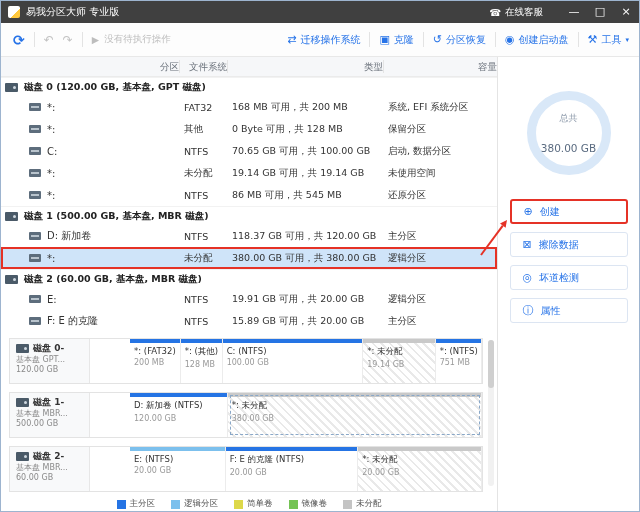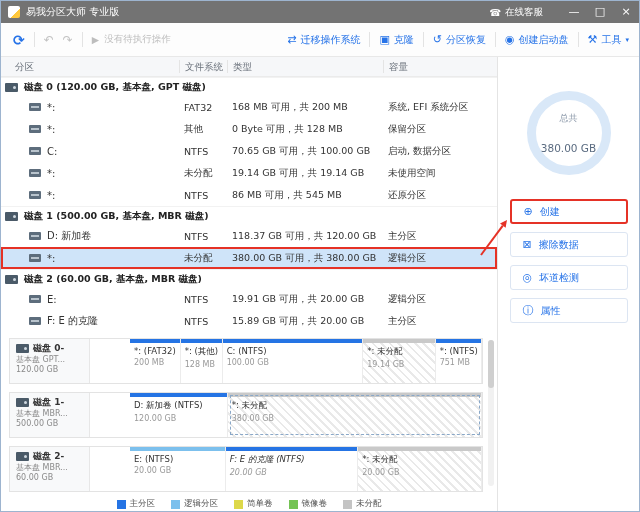--- a/index.html
+++ b/index.html
@@ -1,21 +1,21 @@
 <!DOCTYPE html>
 <html><head>
 <meta charset="utf-8">
 <style>
   * { box-sizing: border-box; margin: 0; padding: 0; }
   html,body { margin:0; }
   body { font-family: "DejaVu Sans", "Liberation Sans", sans-serif; background:#fff; }
   .window { width:640px; height:512px; position:relative; background:#fff; border:1px solid #9db4cf; overflow:hidden; }
 
   
-  .titlebar { height:22px; background:#737373; display:flex; align-items:center; padding-left:7px; color:#fff; font-size:10px; gap:6px; }
+  .titlebar { height:22px; background:#404040; display:flex; align-items:center; padding-left:7px; color:#fff; font-size:10px; gap:6px; }
   .logo { width:12px; height:12px; background:linear-gradient(135deg,#ffffff 62%, #ffc83d 62%); border-radius:2px; flex:none; }
   .app-title { white-space:nowrap; }
   .tb-spacer { flex:1; }
   .online-service { display:flex; align-items:center; gap:4px; font-size:9.5px; margin-right:12px; cursor:pointer; }
   .win-btns { display:flex; height:22px; }
   .win-btn { width:26px; text-align:center; line-height:22px; font-size:11px; cursor:pointer; }
 
   
   .toolbar { height:34px; background:#fdfdfd; border-bottom:1px solid #e8e8e8; display:flex; align-items:center; padding:0 10px 0 12px; gap:9px; }
   .tbtn { display:flex; align-items:center; gap:4px; cursor:pointer; white-space:nowrap; }
@@ -27,21 +27,21 @@
   .tb-action .ico { font-size:11px; }
   .tb-caret { font-size:7px; color:#2673e8; }
 
   
   .main { display:flex; height:455px; }
   .left { width:497px; border-right:1px solid #e4e4e4; display:flex; flex-direction:column; position:relative; }
   .sidebar { flex:1; position:relative; background:#fff; }
 
   
   .thead { height:20px; background:#f6f7f9; border-bottom:1px solid #ebebeb; display:grid; grid-template-columns:178px 48px 156px 1fr; align-items:center; font-size:9.5px; color:#69707a; }
-  .thead > div { padding-left:5px; border-left:1px solid #e4e4e4; height:13px; line-height:13px; }
+  .thead > div { padding-left:5px; border-left:1px solid #e4e4e4; height:13px; line-height:13px;text-align:right; }
   .thead > div:first-child { padding-left:14px; border-left:none; }
   .rows { }
   .row-group { height:19px; display:flex; align-items:center; gap:6px; padding-left:4px; font-size:9.5px; font-weight:bold; color:#222; border-top:1px solid #f2f2f2; background:#fff; cursor:pointer; }
   .row { height:22px; display:grid; grid-template-columns:178px 48px 156px 1fr; align-items:center; font-size:10px; color:#333; cursor:pointer; }
   .row .c1 { display:flex; align-items:center; gap:6px; padding-left:28px; overflow:hidden; white-space:nowrap; }
   .row .c2,.row .c3,.row .c4 { padding-left:5px; white-space:nowrap; overflow:hidden; font-size:9.5px; }
   .row.selected { background:#cfe4f9; }
   .row.annotated { box-shadow: inset 0 0 0 2px #e53226; }
   .disk-ico { width:13px; height:9px; background:#4a5a68; border-radius:1px; position:relative; flex:none; }
   .disk-ico::after { content:""; position:absolute; right:2px; top:3px; width:3px; height:3px; background:#cfd8e0; border-radius:50%; }
@@ -317,21 +317,21 @@
               </div>
               <div>基本盘 MBR...</div>
               <div>60.00 GB</div>
             </div>
             <div class="parts">
               <div class="part logical" style="flex: 108 1 0px;">
                 <div class="bar"></div>
                 <div class="pl1">E: (NTFS)</div>
                 <div class="pl2">20.00 GB</div>
               </div>
-              <div class="part primary" style="flex: 150 1 0px; font-style: italic;">
+              <div class="part primary" style="flex: 150 1 0px;">
                 <div class="bar"></div>
                 <div class="pl1">F: E 的克隆  (NTFS)</div>
                 <div class="pl2">20.00 GB</div>
               </div>
               <div class="part unallocated" style="flex: 140 1 0px;">
                 <div class="bar"></div>
                 <div class="pl1">*: 未分配</div>
                 <div class="pl2">20.00 GB</div>
               </div>
             </div>

